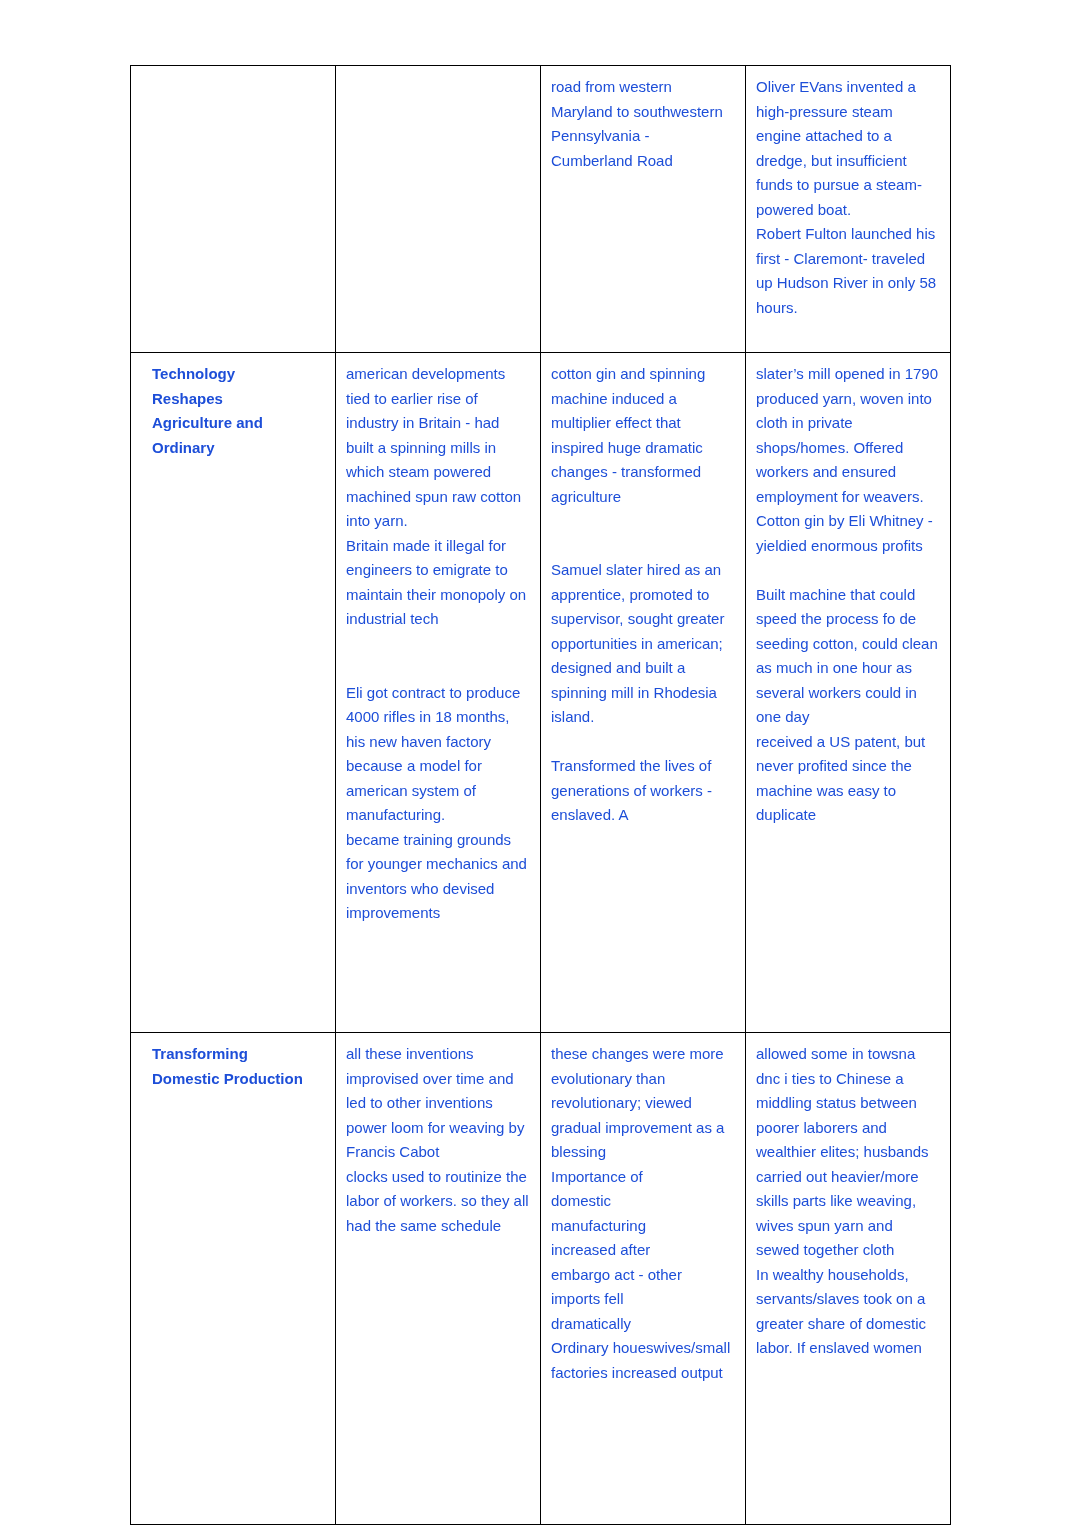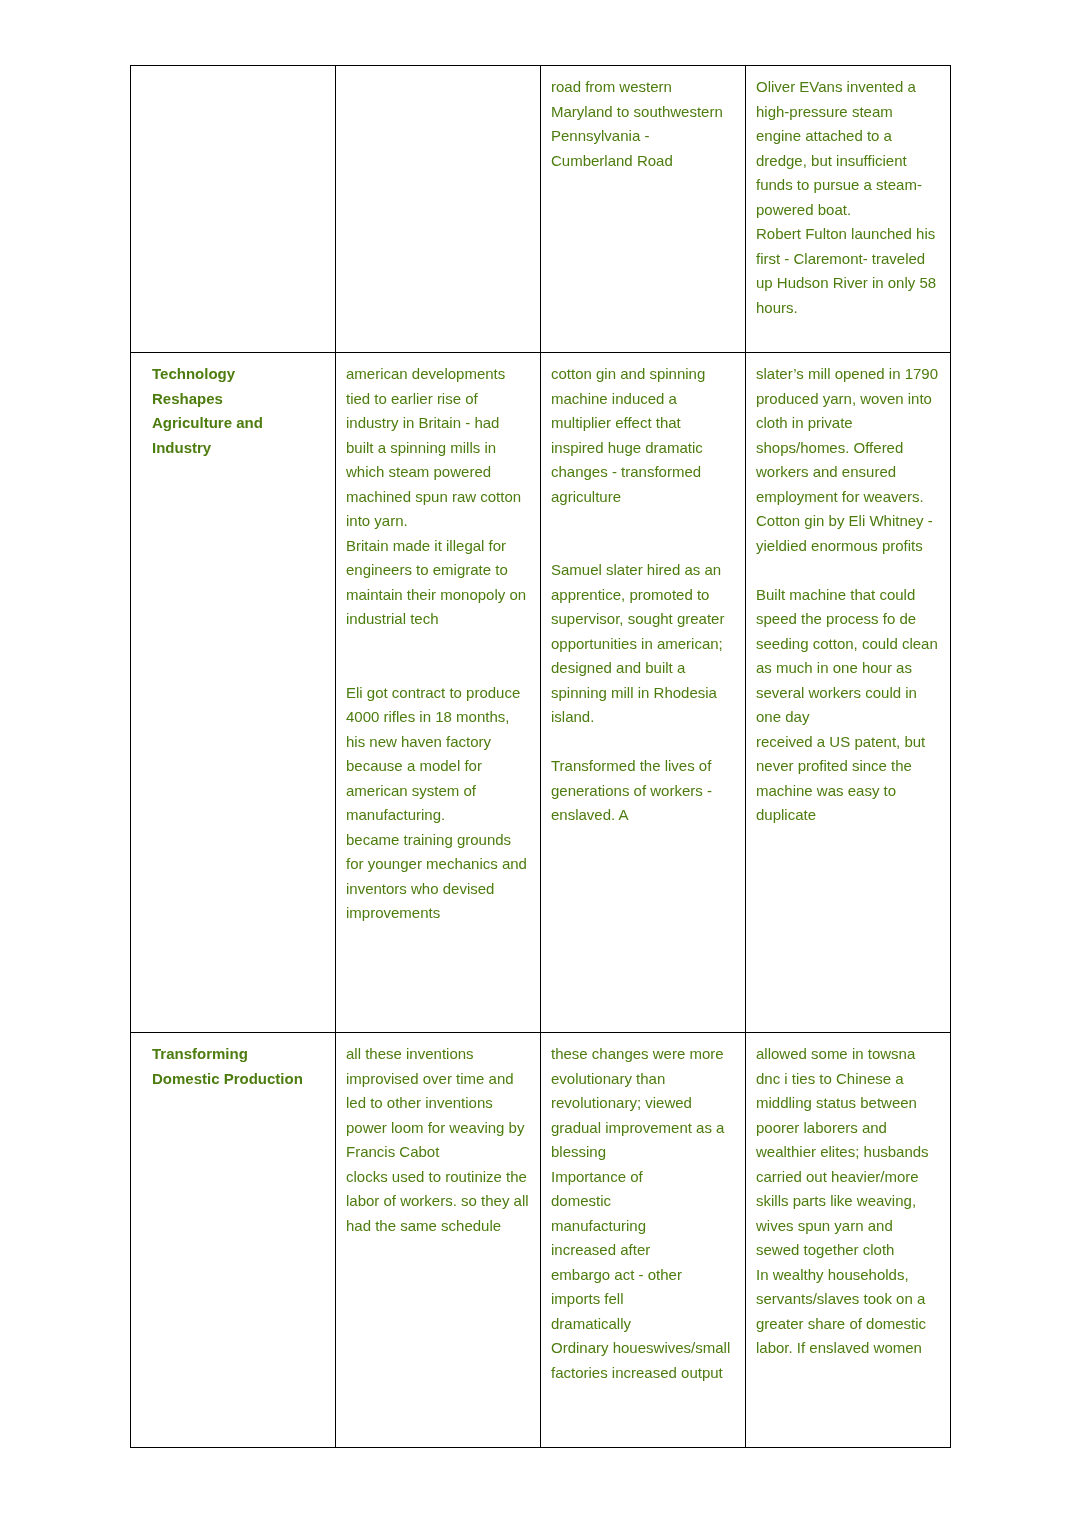--- a/index.html
+++ b/index.html
@@ -6,21 +6,21 @@
     margin: 0;
     padding: 0;
     background: #ffffff;
   }
   .page {
     position: relative;
     width: 1080px;
     height: 1525px;
     background: #ffffff;
     font-family: "Liberation Sans", sans-serif;
-    color: #4d7c0f;
+    color: #1d4ed8;
     overflow: hidden;
   }
   table.notes-table {
     position: absolute;
     left: 130px;
     top: 65px;
     width: 820px;
     border-collapse: collapse;
     table-layout: fixed;
   }
@@ -33,21 +33,21 @@
     white-space: pre-wrap;
     word-wrap: break-word;
     overflow: hidden;
   }
   table.notes-table td.hdr {
     font-weight: bold;
     padding-left: 21px;
   }
   tr.r0 { height: 287px; }
   tr.r1 { height: 680px; }
-  tr.r2 { height: 415px; }
+  tr.r2 { height: 492px; }
 </style>
 </head>
 <body>
 
 <div class="page">
   <table class="notes-table">
     <colgroup>
       <col style="width:205px">
       <col style="width:205px">
       <col style="width:205px">
@@ -58,21 +58,21 @@
         <td class="hdr"></td>
         <td></td>
         <td>road from western Maryland to southwestern Pennsylvania - Cumberland Road</td>
         <td>Oliver EVans invented a high-pressure steam engine attached to a dredge, but insufficient funds to pursue a steam-powered boat.
 Robert Fulton launched his first - Claremont- traveled up Hudson River in only 58 hours.</td>
       </tr>
       <tr class="r1">
         <td class="hdr">Technology
 Reshapes
 Agriculture and
-Industry</td>
+Ordinary</td>
         <td>american developments tied to earlier rise of industry in Britain - had built a spinning mills in which steam powered machined spun raw cotton into yarn.
 Britain made it illegal for engineers to emigrate to maintain their monopoly on industrial tech
 
 
 Eli got contract to produce 4000 rifles in 18 months, his new haven factory because a model for american system of manufacturing.
 became training grounds for younger mechanics and inventors who devised improvements</td>
         <td>cotton gin and spinning machine induced a multiplier effect that inspired huge dramatic changes - transformed agriculture
 
 
 Samuel slater hired as an apprentice, promoted to supervisor, sought greater opportunities in american; designed and built a spinning mill in Rhodesia island.

